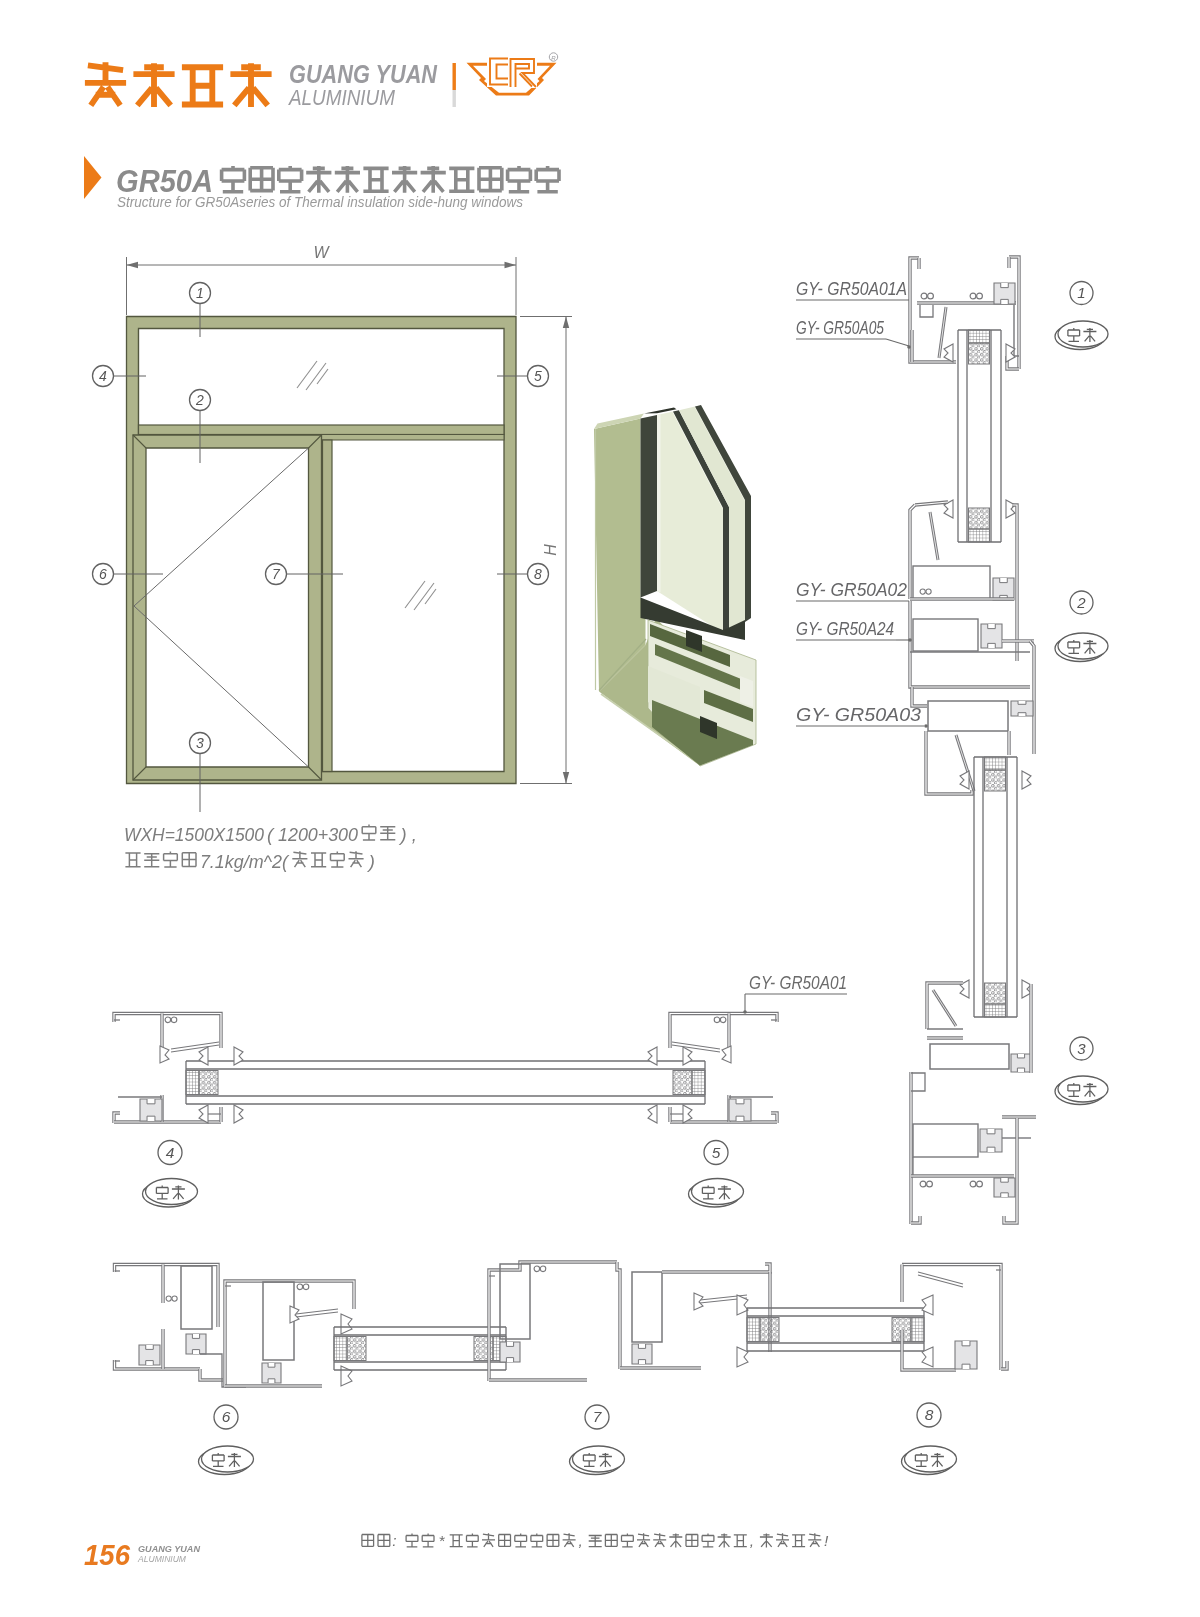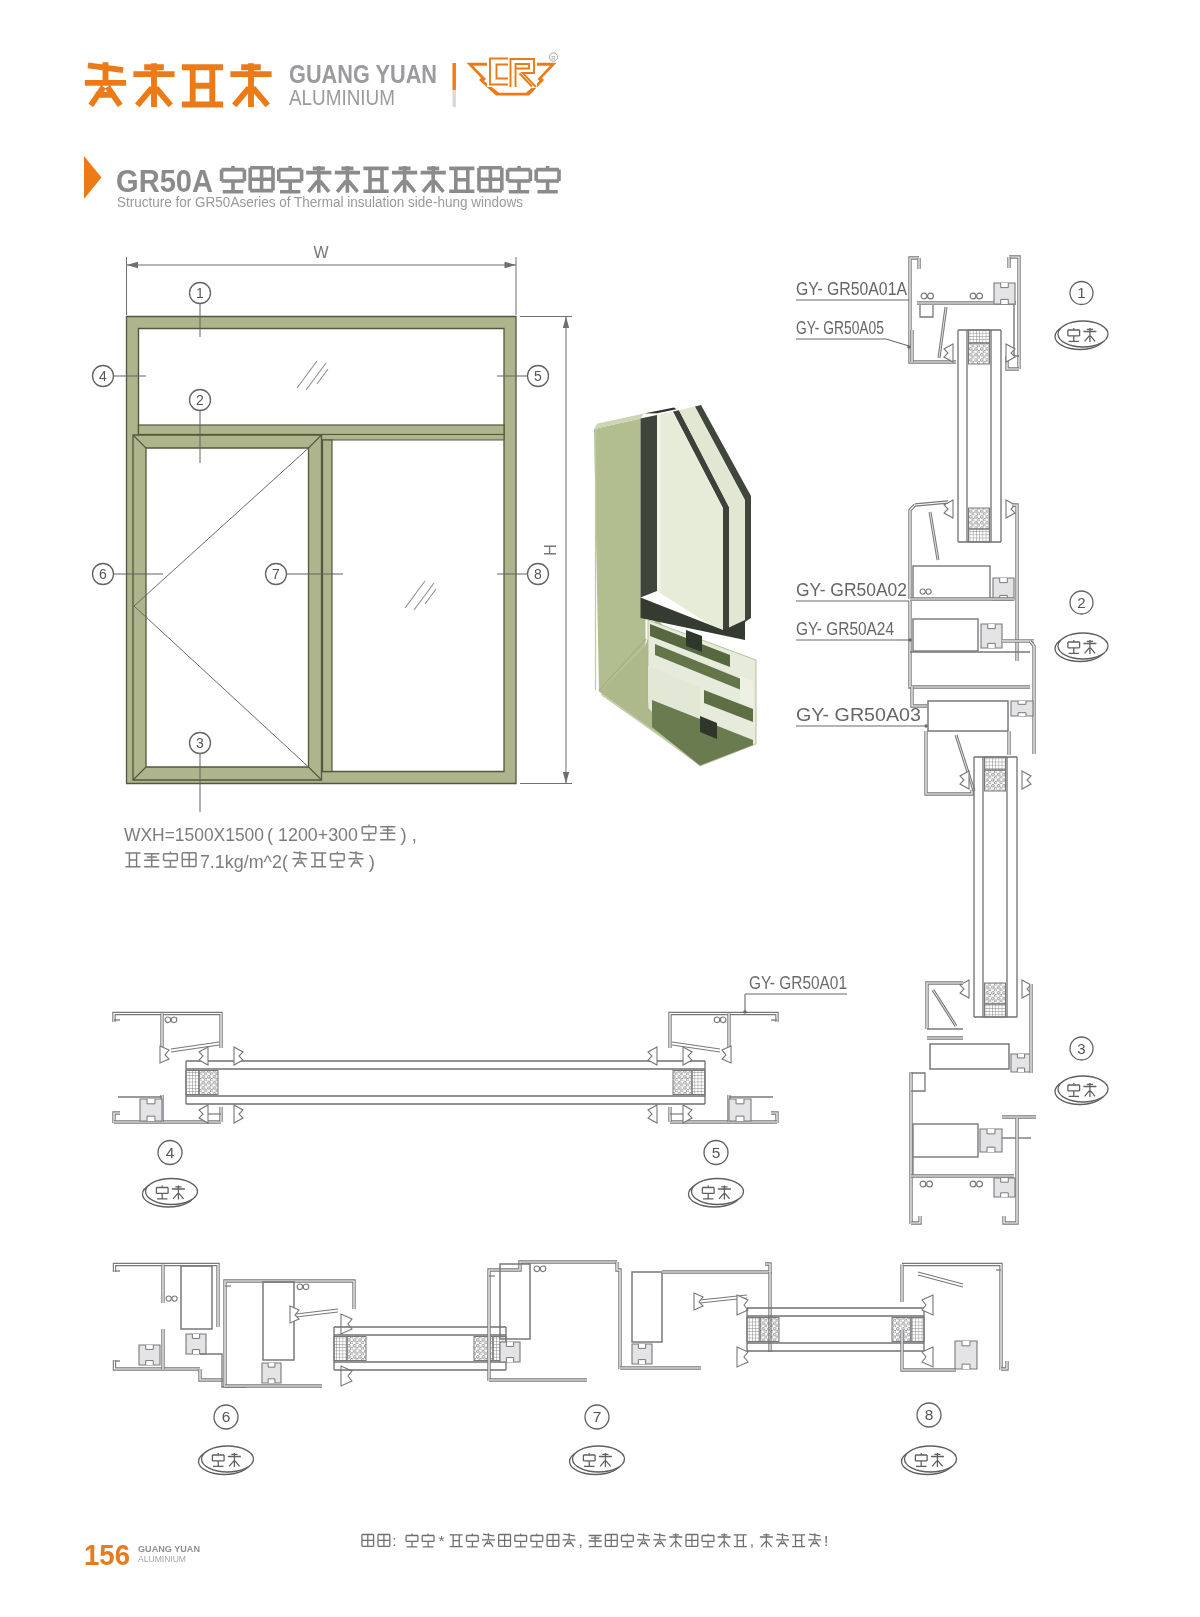--- a/index.html
+++ b/index.html
@@ -1,15 +1,15 @@
 <!DOCTYPE html>
 <html><head><meta charset="utf-8"><title>GR50A</title>
 <style>
 html,body{margin:0;padding:0;background:#ffffff;}
-#page{position:relative;width:1200px;height:1617px;background:#ffffff;overflow:hidden;font-family:"Liberation Sans",sans-serif;}
+#page{position:relative;width:1200px;height:1617px;background:#ffffff;overflow:hidden;font-family:"Liberation Sans",sans-serif;font-style:italic;}
 </style></head><body>
 <div id="page">
 <svg width="1200" height="1617" viewBox="0 0 1200 1617" xmlns="http://www.w3.org/2000/svg">
 <defs>
 <pattern id="grid" width="3.2" height="3.2" patternUnits="userSpaceOnUse">
 <path d="M0,0 H3.2 M0,0 V3.2" stroke="#737376" stroke-width="0.8" fill="none"></path>
 </pattern>
 <pattern id="dots" width="5.6" height="5.6" patternUnits="userSpaceOnUse">
 <circle cx="1.7" cy="1.7" r="1.3" fill="none" stroke="#737376" stroke-width="0.8"></circle>
 <circle cx="4.5" cy="4.5" r="1.3" fill="none" stroke="#737376" stroke-width="0.8"></circle>

